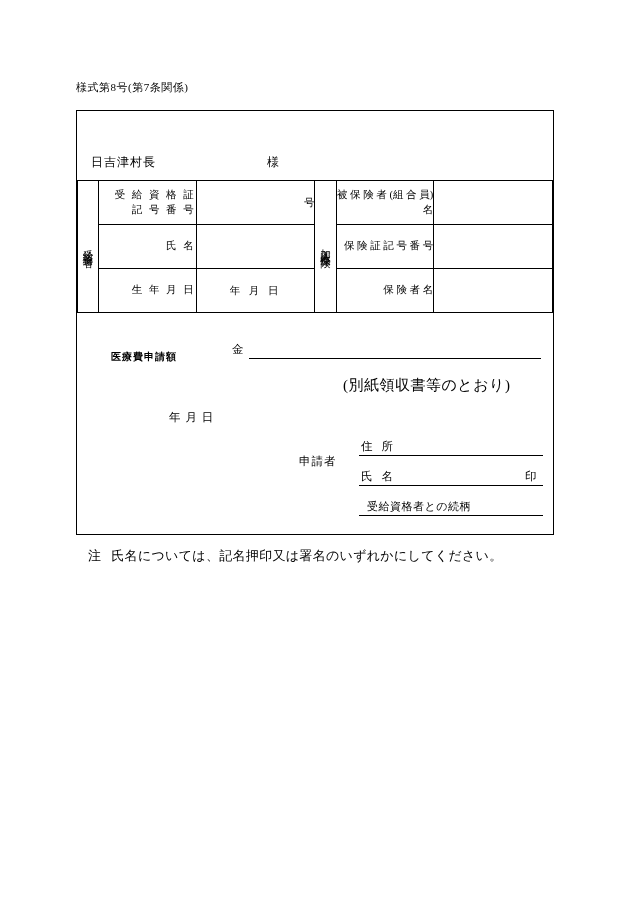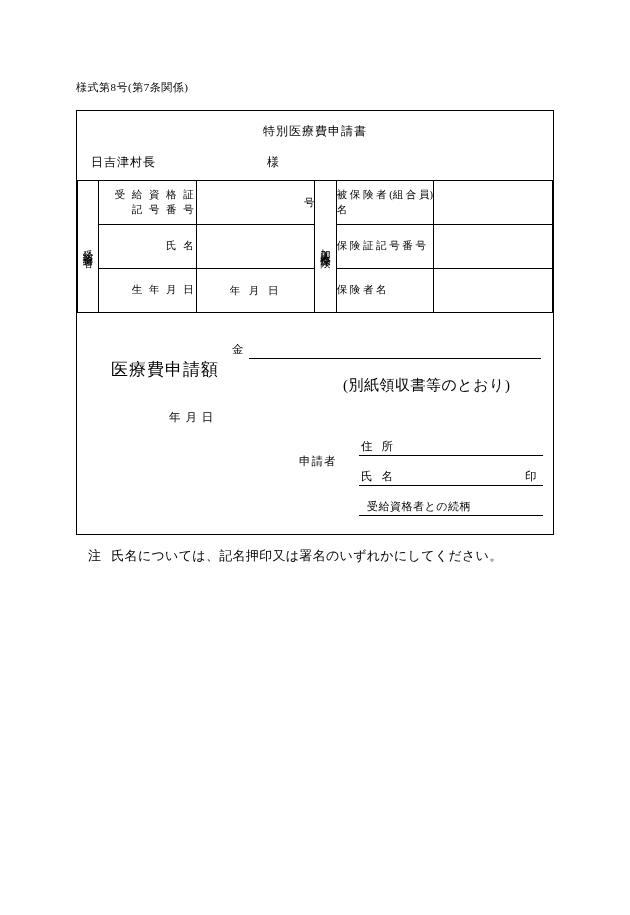--- a/index.html
+++ b/index.html
@@ -113,42 +113,43 @@
   td.value-date {
     width: 112px;
     padding: 0 6px;
     text-align: center;
     font-size: 10.5px;
     letter-spacing: 3px;
   }
   td.label-left {
     width: 92px;
     padding: 0 4px;
-    text-align: left;
+    text-align: right;
     font-size: 10.5px;
     line-height: 1.35;
     font-family: Liberation Serif, serif;
   }
   td.blank {
     width: 112px;
   }
   
   .lower {
     position: absolute;
     left: 0;
     top: 203px;
     width: 478px;
     height: 221px;
   }
   .amount-row {
     position: absolute;
     left: 34px;
-    top: 44px;
-    font-size: 17px;
-    letter-spacing: 1px;
+    top: 36px;
+    font-size: 10px;
+    letter-spacing: 1px;
+    font-weight: bold;
   }
   .amount-kin {
     position: absolute;
     left: 155px;
     top: 28px;
     font-size: 11.5px;
   }
   .amount-line {
     position: absolute;
     left: 172px;
@@ -236,21 +237,20 @@
 </style>
 </head>
 <body>
 
 <div class="page">
 
   <div class="form-number">様式第8号(第7条関係)</div>
 
   <div class="outer-box">
 
-    <div class="doc-title">特別医療費申請書</div>
     <div class="addressee">日吉津村長</div>
     <div class="addressee-suffix">様</div>
 
     <div class="table-wrap">
       <table class="grid">
         <tbody>
             <tr>
           <td class="vcell" rowspan="3">
             <span class="vert">受給資格者</span>
           </td>

